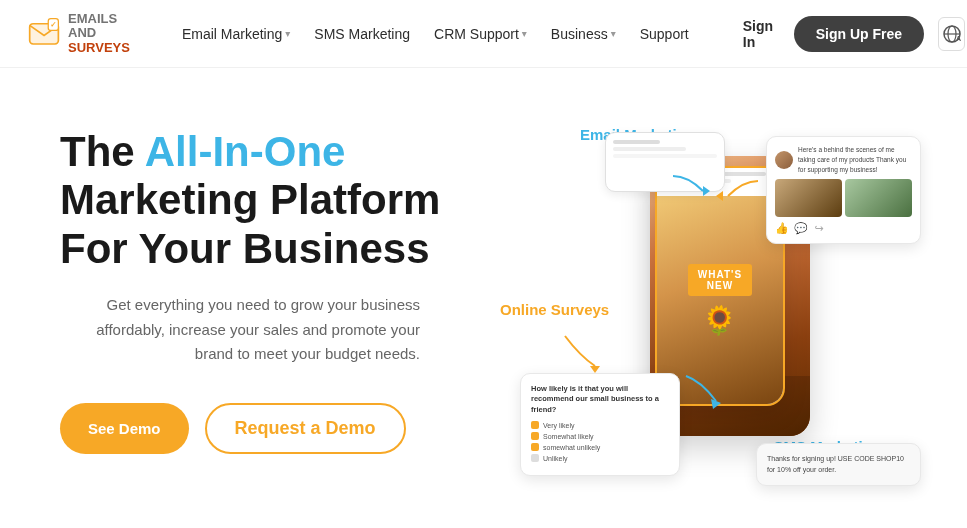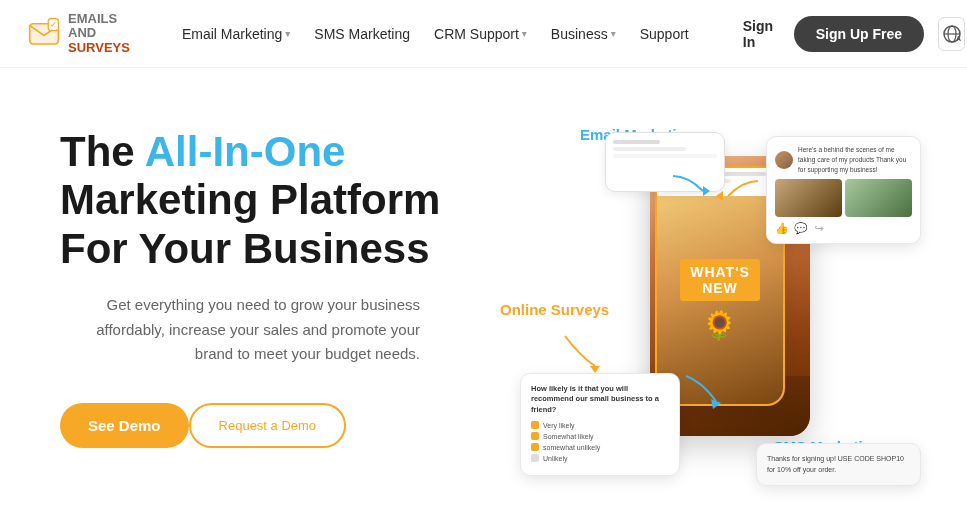--- a/index.html
+++ b/index.html
@@ -122,39 +122,40 @@
     .hero-subtitle {
       font-size: 15px;
       color: #666;
       line-height: 1.65;
       max-width: 360px;
       margin-bottom: 36px;
       text-align: right;
     }
     .hero-buttons {
       display: flex;
+      gap: 16px;
     }
     .btn-demo {
       background: #f7a826;
       color: #fff;
       border: none;
       border-radius: 30px;
       padding: 13px 28px;
       font-size: 15px;
       font-weight: 700;
       cursor: pointer;
     }
     .btn-request {
       background: #fff;
       color: #f7a826;
       border: 2px solid #f7a826;
       border-radius: 30px;
       padding: 13px 28px;
-      font-size: 13px;
-      font-weight: 400;
+      font-size: 18px;
+      font-weight: 700;
       cursor: pointer;
     }
 
     
     .hero-right {
       flex: 1;
       position: relative;
       height: 400px;
       margin-left: 20px;
     }
@@ -424,21 +425,21 @@
       <div class="card-line med" style="background:#eee; height:4px; margin-bottom:3px;"></div>
       <div class="card-line" style="background:#f5f5f5; height:4px;"></div>
     </div>
 
     <div class="phone-main" style="left:155px; top:50px; transform:none;">
       <div style="position:absolute; top:0; left:0; right:0; height:28px; background:#fff; padding:4px 6px; z-index:2;">
         <div style="height:4px; background:#e0e0e0; border-radius:2px; margin-bottom:3px; width:90%;"></div>
         <div style="height:4px; background:#eee; border-radius:2px; width:60%;"></div>
       </div>
       <div style="position:absolute; top:28px; left:0; right:0; bottom:0; background:linear-gradient(160deg,#f0c875 0%,#d4944a 40%,#7a4510 100%); display:flex;align-items:center;justify-content:center;flex-direction:column;">
-        <div style="background:#f7a826; color:#fff; font-size:14px; font-weight:900; padding:5px 10px; border-radius:3px; text-align:center; letter-spacing:1px; margin-bottom:8px;">
+        <div style="background:#f7a826; color:#fff; font-size:10px; font-weight:900; padding:5px 10px; border-radius:3px; text-align:center; letter-spacing:1px; margin-bottom:8px;">
           WHAT'S<br>NEW
         </div>
         <div style="font-size:28px;">🌻</div>
       </div>
     </div>
 
     <div class="person-center" style="left:230px; top:40px; width:160px; height:280px;">
       <div style="width:100%; height:100%; background:linear-gradient(160deg,#f0c090 0%,#d47840 30%,#8b4010 70%,#5c2a00 100%); display:flex;align-items:flex-end;justify-content:center; border-radius:18px; overflow:hidden; position:relative;">
 
         <div style="position:absolute; top:20px; left:50%; transform:translateX(-50%); width:55px; height:55px; border-radius:50%; background:linear-gradient(135deg,#f5d5a0,#c4854a); border:2px solid rgba(255,255,255,0.3);"></div>

